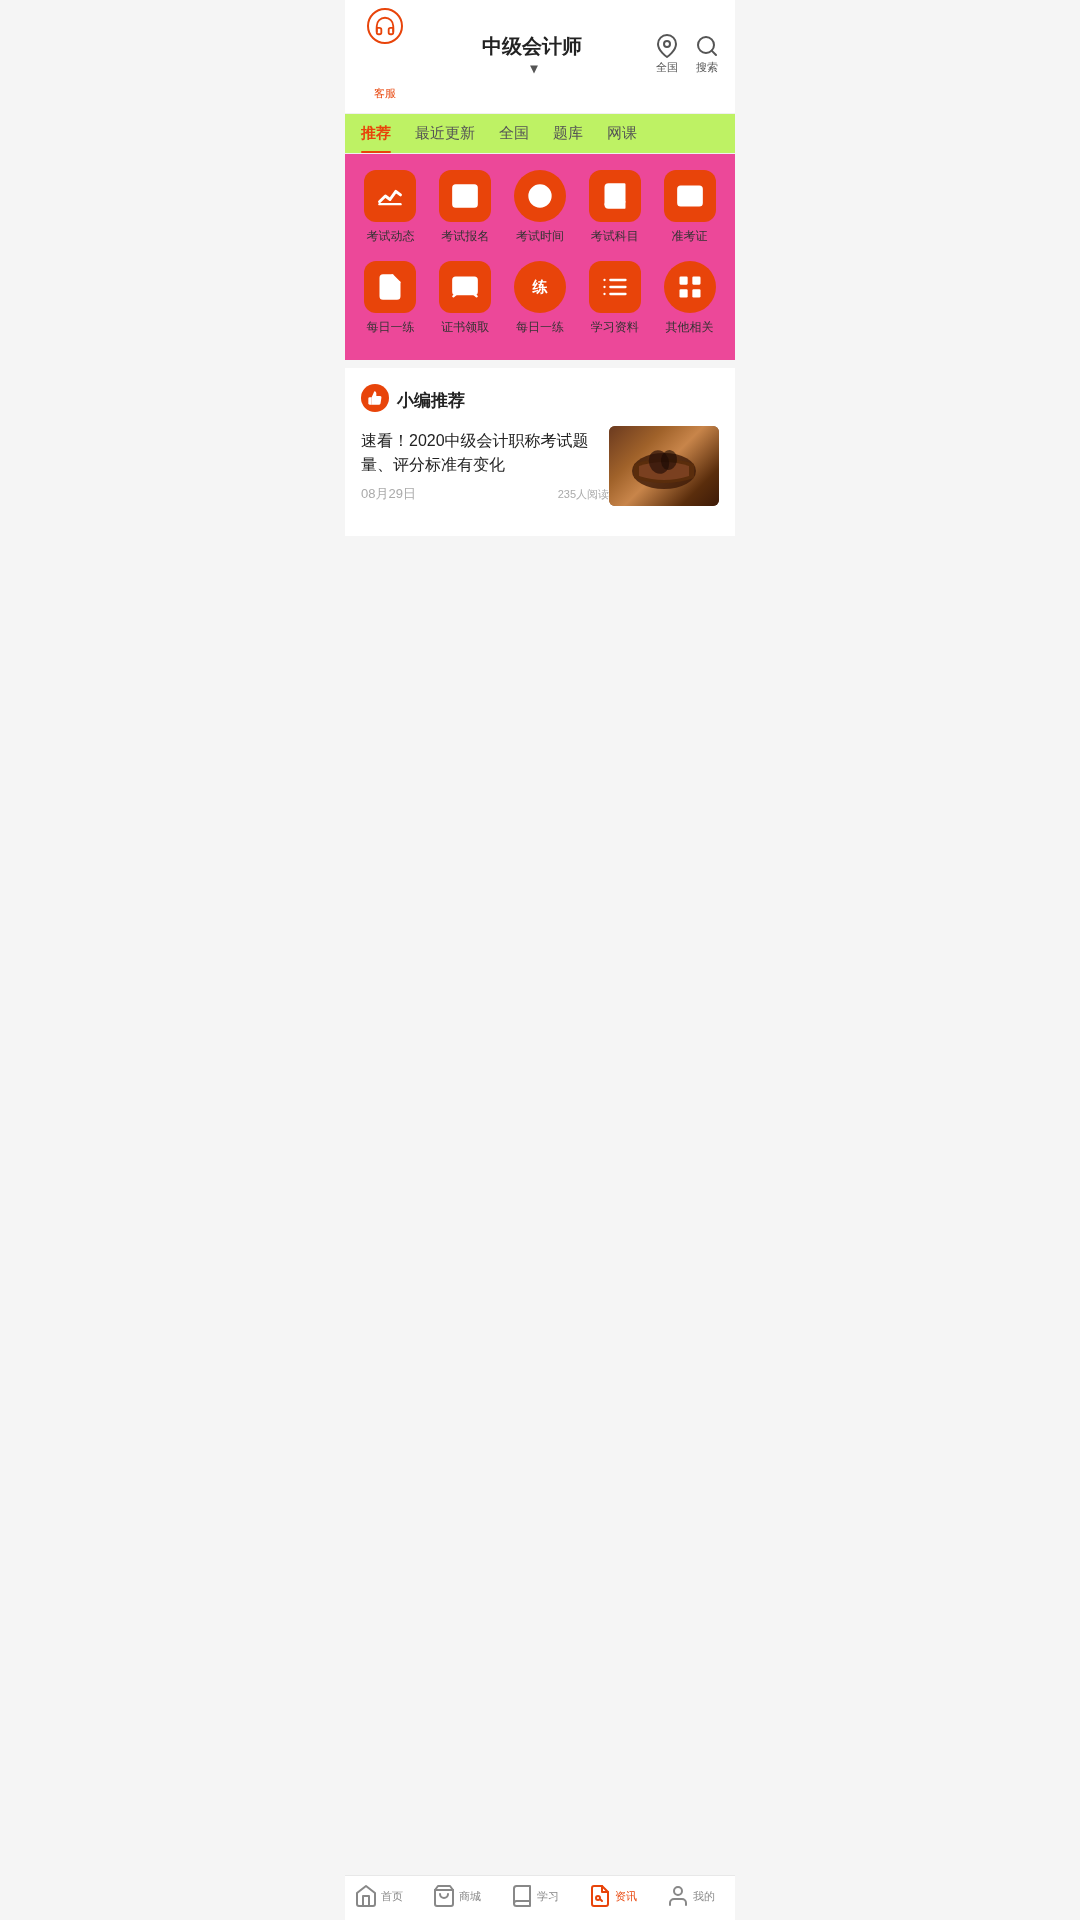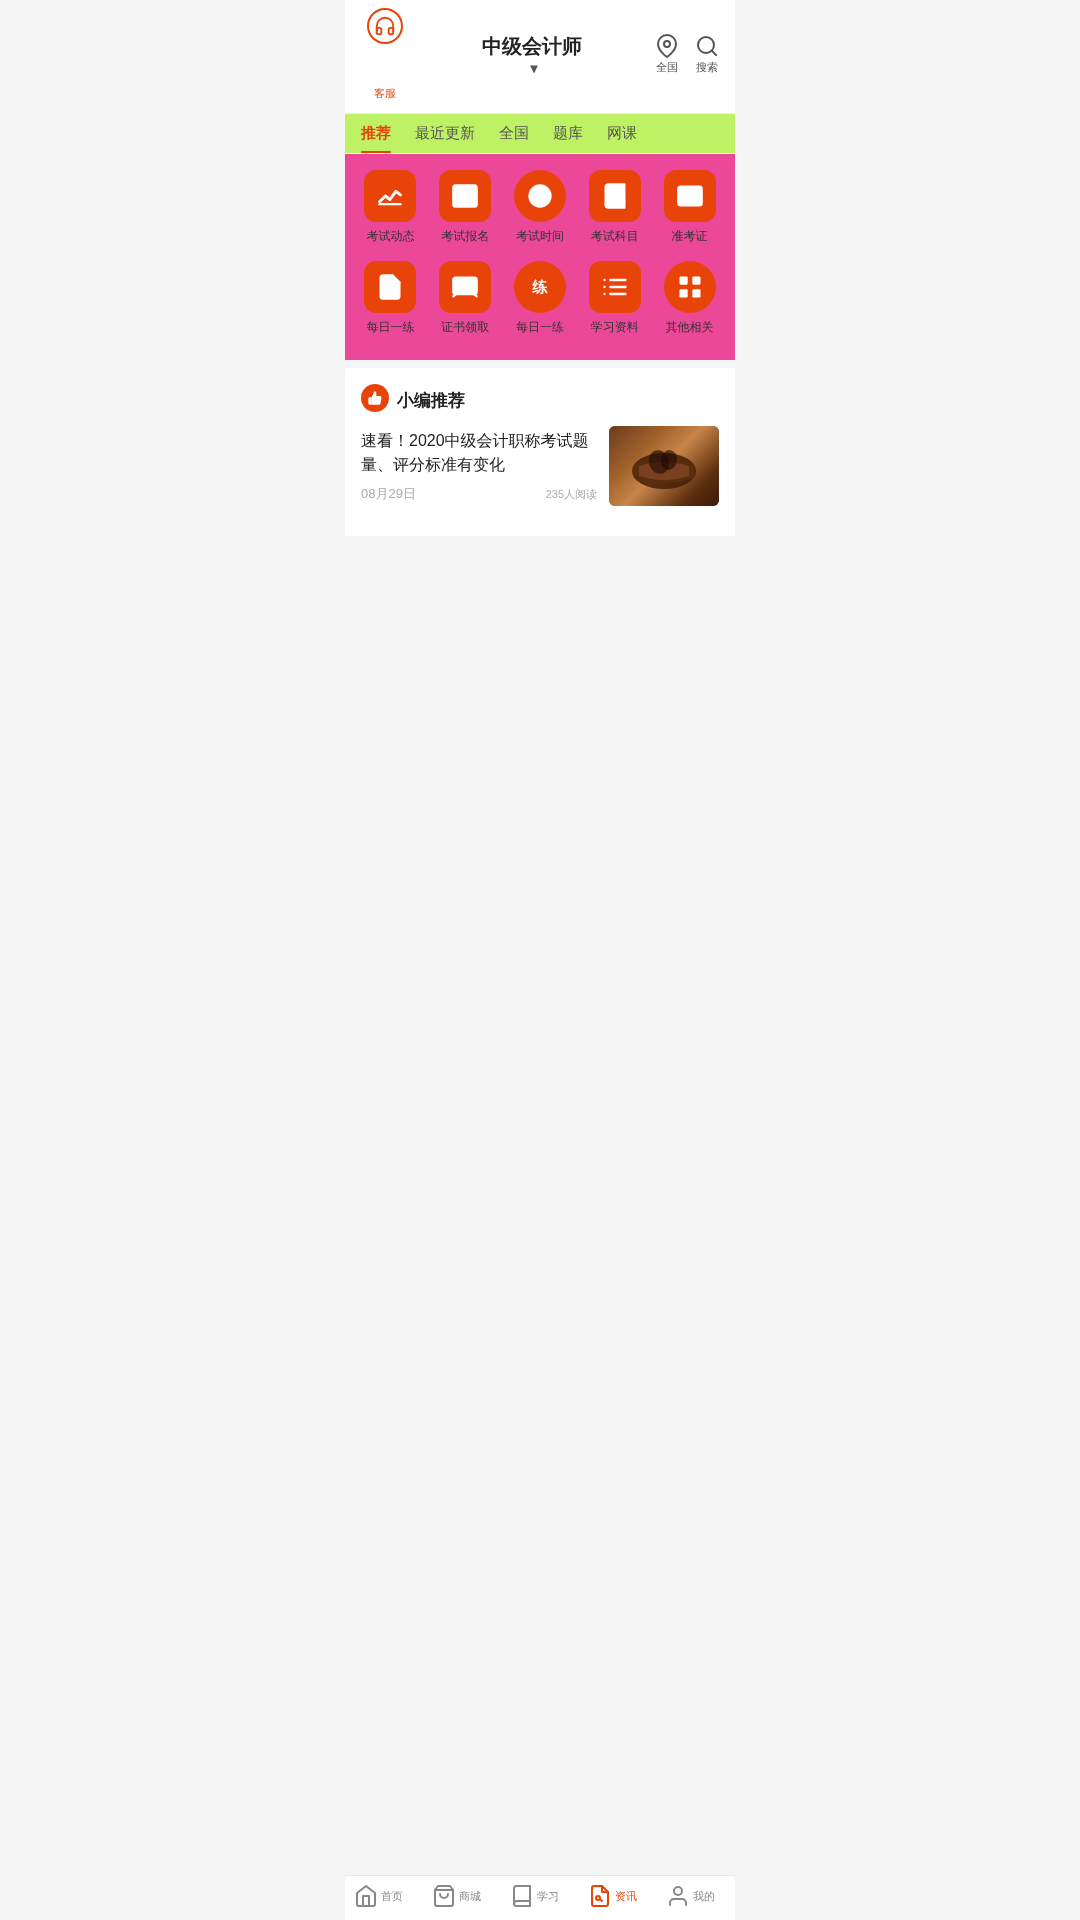--- a/index.html
+++ b/index.html
@@ -173,21 +173,20 @@
       color: #222;
     }
 
     
     .news-item {
       display: flex;
       justify-content: flex-end;
       align-items: center;
       padding: 14px 0;
       border-bottom: 1px solid #f0f0f0;
-      gap: 12px;
     }
     .news-item:last-child {
       border-bottom: none;
     }
     .news-content {
       flex: 1;
     }
     .news-title {
       font-size: 16px;
       color: #222;

